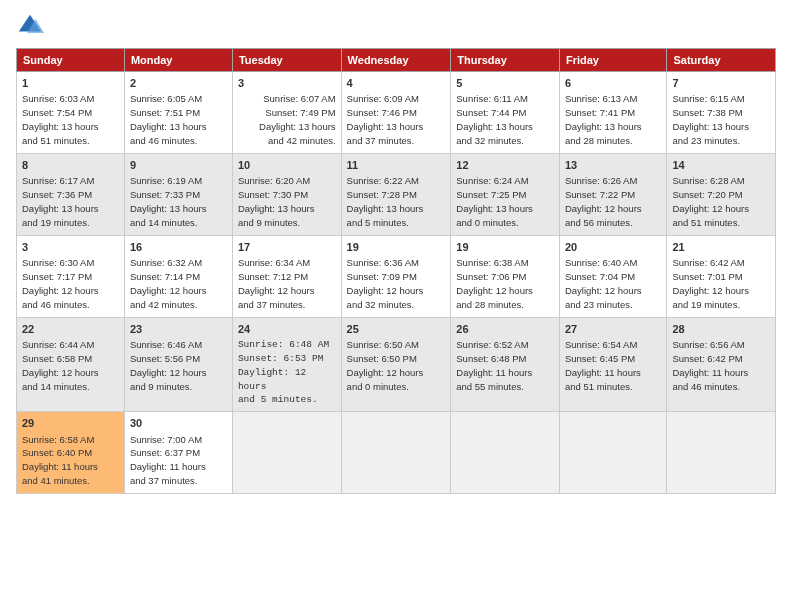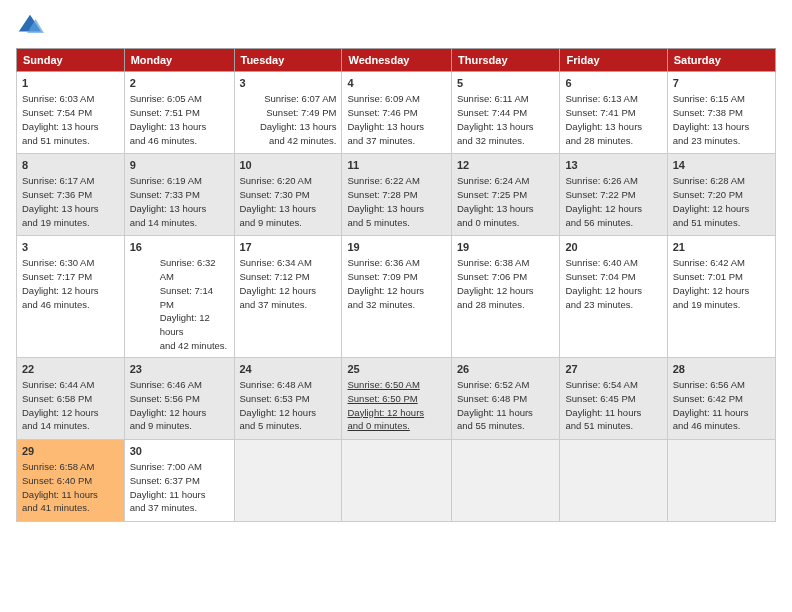--- a/index.html
+++ b/index.html
@@ -244,21 +244,21 @@
         <tr>
           <td style="background: rgb(255, 255, 255);">
             <span class="day-num">3</span>
             <div class="day-info" style="white-space: pre-line;">Sunrise: 6:30 AM
 Sunset: 7:17 PM
 Daylight: 12 hours
 and 46 minutes.</div>
           </td>
           <td style="background: rgb(255, 255, 255);">
             <span class="day-num">16</span>
-            <div class="day-info" style="white-space: pre-line; margin-left: 30px;">Sunrise: 6:32 AM
+            <div class="day-info" style="white-space: pre-line;">Sunrise: 6:32 AM
 Sunset: 7:14 PM
 Daylight: 12 hours
 and 42 minutes.</div>
           </td>
           <td style="background: rgb(255, 255, 255);">
             <span class="day-num">17</span>
             <div class="day-info" style="white-space: pre-line;">Sunrise: 6:34 AM
 Sunset: 7:12 PM
 Daylight: 12 hours
 and 37 minutes.</div>
@@ -302,28 +302,28 @@
           </td>
           <td style="background: rgb(232, 232, 232);">
             <span class="day-num">23</span>
             <div class="day-info" style="white-space: pre-line;">Sunrise: 6:46 AM
 Sunset: 5:56 PM
 Daylight: 12 hours
 and 9 minutes.</div>
           </td>
           <td style="background: rgb(232, 232, 232);">
             <span class="day-num">24</span>
-            <div class="day-info" style="white-space: pre-line;">Sunrise: 6:48 AM
+            <div class="day-info" style="white-space: pre-line; font-family: Liberation Mono, monospace;">Sunrise: 6:48 AM
 Sunset: 6:53 PM
 Daylight: 12 hours
 and 5 minutes.</div>
           </td>
           <td style="background: rgb(232, 232, 232);">
             <span class="day-num">25</span>
-            <div class="day-info" style="white-space: pre-line; text-decoration: underline;">Sunrise: 6:50 AM
+            <div class="day-info" style="white-space: pre-line;">Sunrise: 6:50 AM
 Sunset: 6:50 PM
 Daylight: 12 hours
 and 0 minutes.</div>
           </td>
           <td style="background: rgb(232, 232, 232);">
             <span class="day-num">26</span>
             <div class="day-info" style="white-space: pre-line;">Sunrise: 6:52 AM
 Sunset: 6:48 PM
 Daylight: 11 hours
 and 55 minutes.</div>

